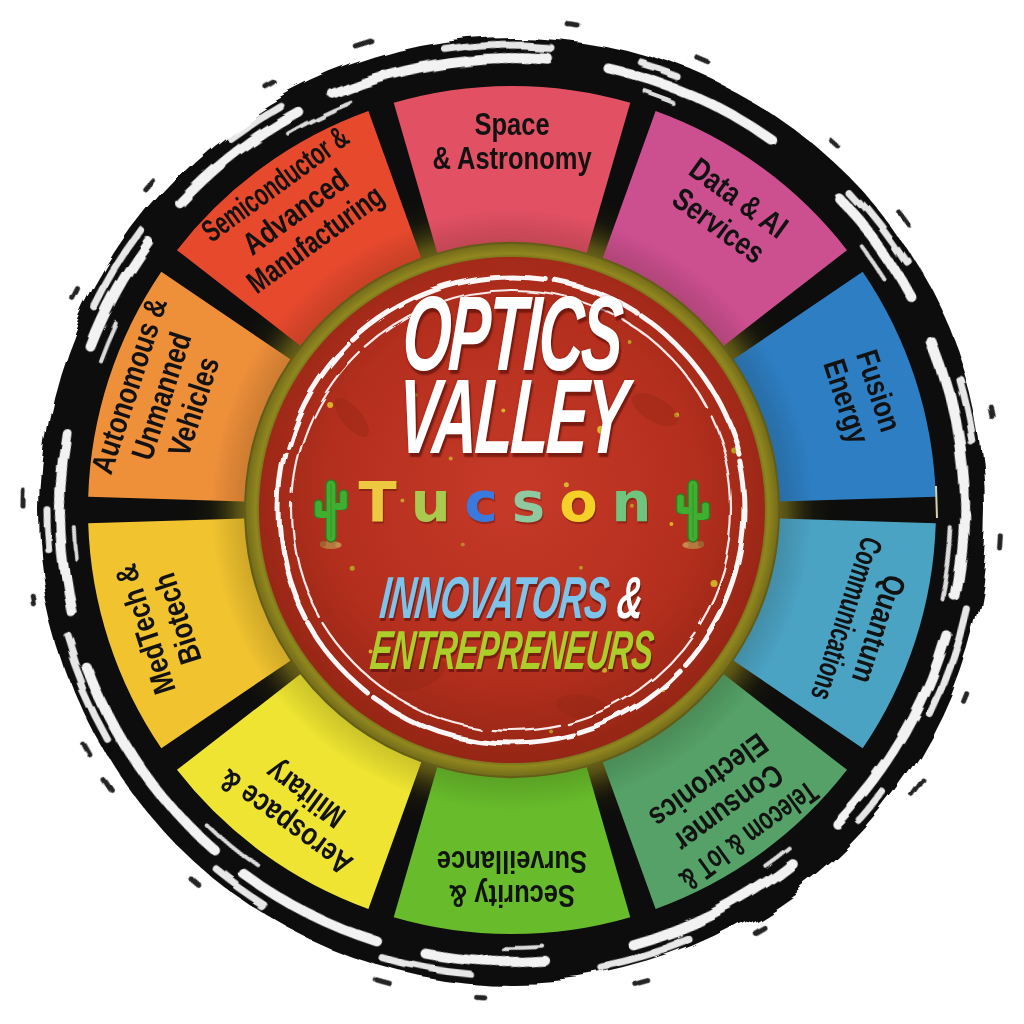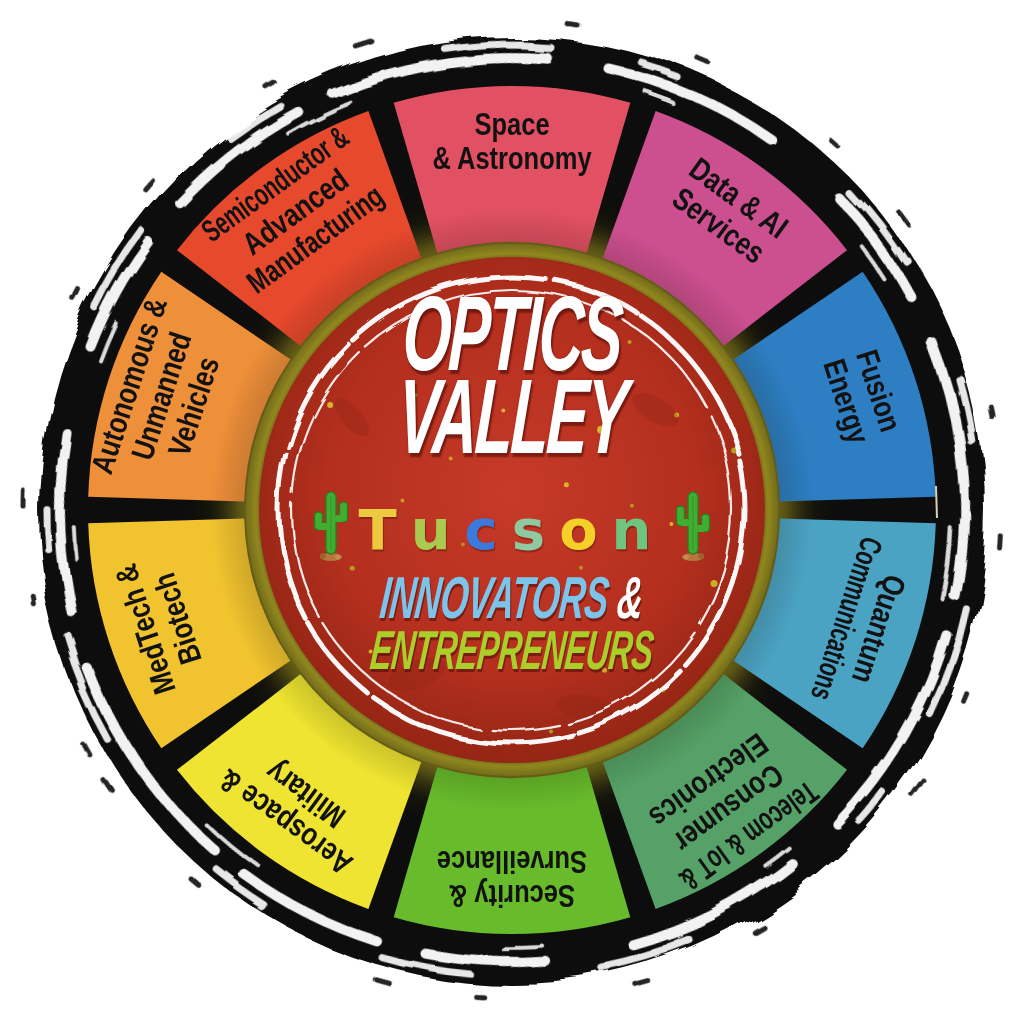--- a/index.html
+++ b/index.html
@@ -12,21 +12,21 @@
     position:absolute;left:50%;top:292px;transform:translateX(-50%);
     width:600px;text-align:center;pointer-events:none;
   }
   .title-line{
     font-style:italic;font-weight:bold;color:#ffffff;
     font-size:104px;line-height:0.80;letter-spacing:-4px;
     transform:scale(0.60,1.02) skewX(-5deg);
     text-shadow:3px 4px 2px rgba(70,10,5,0.55), 0 0 3px rgba(110,20,10,0.4);
     white-space:nowrap;
   }
-  .tucson-row{display:flex;align-items:flex-end;justify-content:center;gap:10px;margin-top:16px;height:84px;}
+  .tucson-row{display:flex;justify-content:center;gap:10px;margin-top:16px;height:84px;}
   .tucson-letters{font-family:"DejaVu Sans",sans-serif;font-weight:bold;font-size:56px;letter-spacing:14px;line-height:1;
     text-shadow:1px 2px 1px rgba(60,10,5,0.35);}
   .tucson-letters span{display:inline-block;}
   .cactus{flex:0 0 auto;margin-bottom:-4px;}
   .tagline1{
     margin-top:12px;font-style:italic;font-weight:bold;font-size:58px;line-height:0.95;
     transform:scale(0.62,1.02) skewX(-10deg);letter-spacing:-1px;white-space:nowrap;
     text-shadow:2px 3px 0 rgba(60,8,4,0.5);
   }
   .tagline2{

